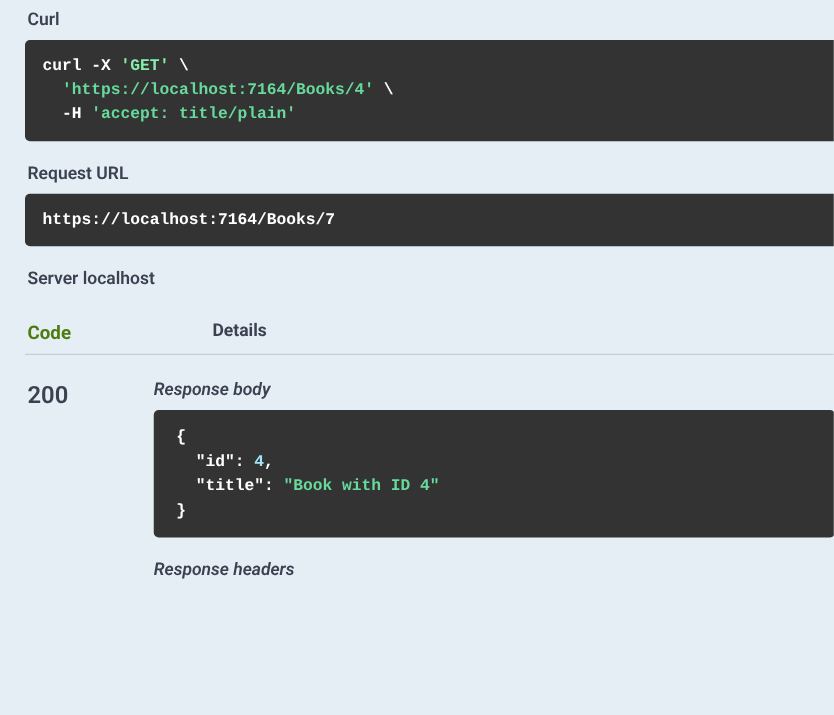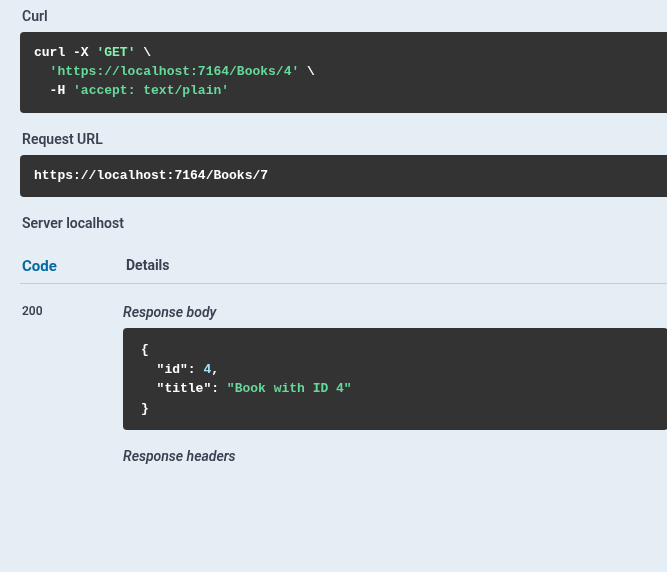--- a/index.html
+++ b/index.html
@@ -36,28 +36,28 @@
   .tok-string { color: #66d99b; margin-top: 24px; }
   .tok-key { color: #ffffff; }
   .tok-num { color: #a3e1f7; }
   .tok-punc { color: #ffffff; }
   .table-header {
     display: flex;
     border-bottom: 1px solid #c7cdd6;
     padding: 18px 2px 8px 2px;
     width: 650px;
   }
-  .col-code { width: 104px; font-size: 15px; font-weight: 700; color: #0369a1; }
-  .col-details { font-size: 14px; font-weight: 700; color: #3b4151; }
+  .col-code { width: 104px; font-size: 15px; font-weight: 700; color: #4d7c0f; }
+  .col-details { font-size: 14px; font-weight: 700; color: #3b4151; margin-left: 44px; }
   .row {
     display: flex;
     padding: 20px 2px 0 2px;
     width: 650px;
   }
-  .row .code-cell { width: 104px; font-size: 12px; font-weight: 600; color: #3b4151; }
+  .row .code-cell { width: 104px; font-size: 19px; font-weight: 600; color: #3b4151; }
   .row .details-cell { flex: 1; }
   .subheading {
     font-size: 14px;
     font-weight: 600;
     color: #3b4151;
     margin: 0 0 8px 0;
     font-style: italic;
   }
   .resp-block {
     background: #333333;
@@ -73,21 +73,21 @@
     margin-bottom: 18px;
     width: 545px;
   }
 </style>
 </head>
 <body>
 
 <div class="section-label">Curl</div>
 <div class="codeblock"><span class="tok-cmd">curl</span> <span class="tok-cmd">-X</span> <span class="tok-method">'GET'</span><span class="tok-cmd"> \</span>
   <span class="tok-string">'https://localhost:7164/Books/4'</span><span class="tok-cmd"> \</span>
-  <span class="tok-cmd">-H</span> <span class="tok-string">'accept: text/plain'</span></div>
+  <span class="tok-cmd">-H</span> <span class="tok-string">'accept: title/plain'</span></div>
 
 <div class="section-label">Request URL</div>
 <div class="codeblock"><span>https://localhost:7164/Books/7</span></div>
 
 <div class="section-label">Server localhost</div>
 
 <div class="table-header">
   <div class="col-code">Code</div>
   <div class="col-details">Details</div>
 </div>

